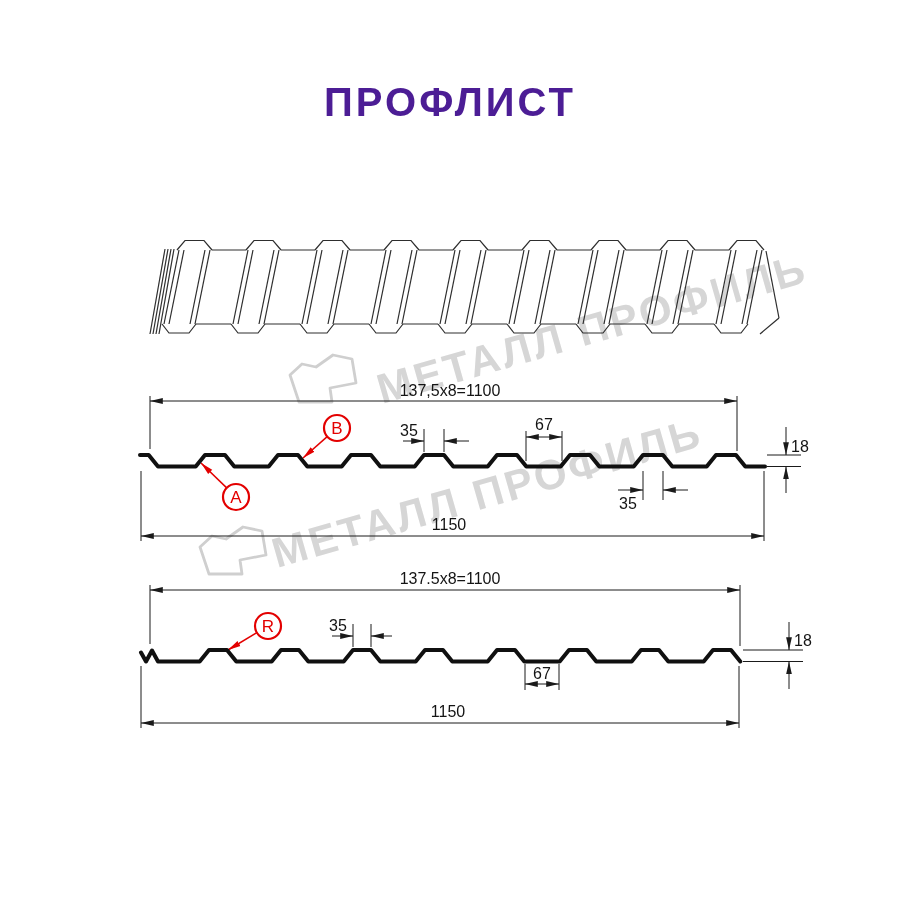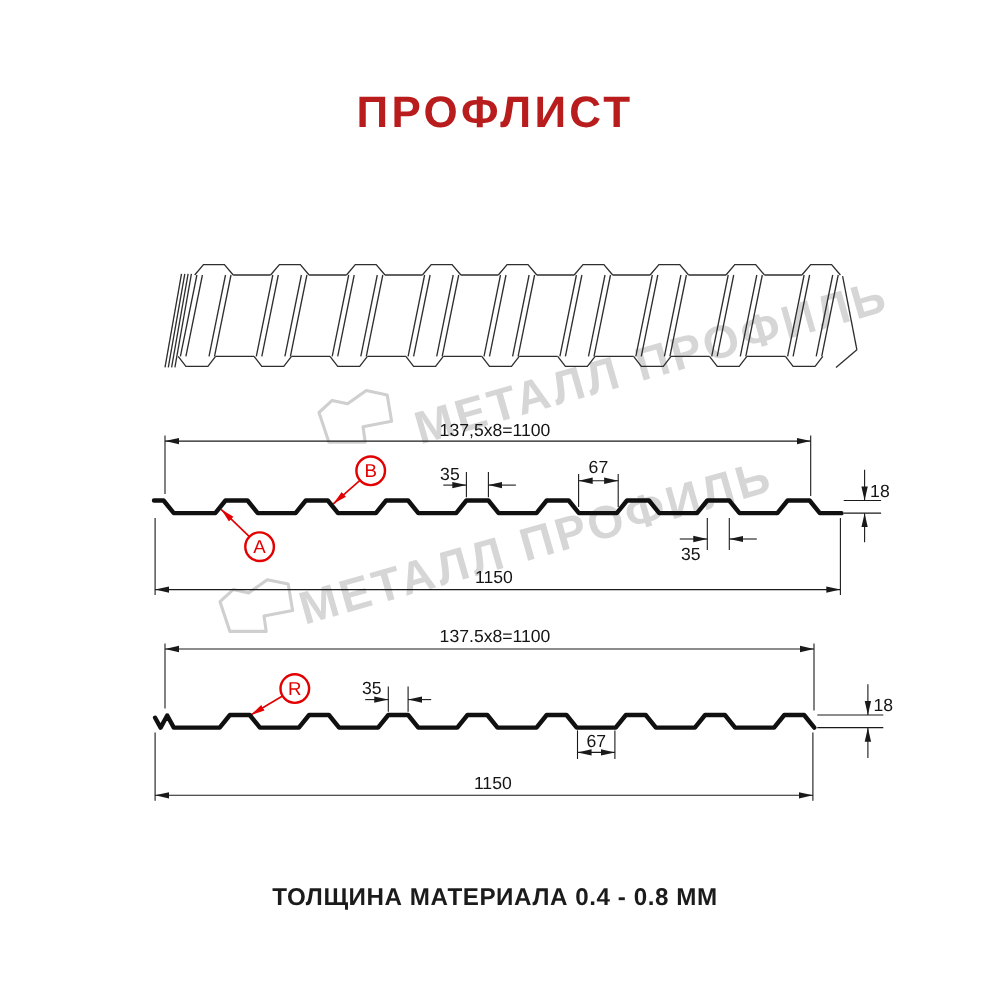--- a/index.html
+++ b/index.html
@@ -1,19 +1,19 @@
 <!DOCTYPE html>
 <html><head>
 <meta charset="utf-8">
 <style>
   html,body{margin:0;padding:0;background:#fff;}
   .stage{position:relative;width:900px;height:900px;background:#fff;overflow:hidden;
          font-family:"Liberation Sans",sans-serif;}
   .page-title{position:absolute;top:82px;left:0;width:900px;text-align:center;
-    font-size:40px;font-weight:bold;letter-spacing:3px;color:#b91c1c;line-height:1;}
+    font-size:40px;font-weight:bold;letter-spacing:3px;color:#4c1d95;line-height:1;}
   .page-subtitle{position:absolute;top:131px;left:0;width:900px;text-align:center;
     font-size:20px;font-weight:500;letter-spacing:1px;color:#111;line-height:1;}
   .footer-note{position:absolute;top:805px;left:0;width:900px;text-align:center;
     font-size:22px;font-weight:600;letter-spacing:.5px;color:#1b1b1b;line-height:1;}
   svg{position:absolute;top:0;left:0;}
   .t3{stroke:#2e2e2e;stroke-width:1.2;fill:none;}
   .prof{stroke:#101010;stroke-width:4;fill:none;stroke-linejoin:round;stroke-linecap:round;}
   .thin{stroke:#1a1a1a;stroke-width:1;}
   .redln{stroke:#e30000;stroke-width:1.5;}
   .rc{fill:#fff;stroke:#e30000;stroke-width:2.2;}
@@ -197,14 +197,13 @@
       <text class="dim mid" x="338" y="631">35</text>
       <text class="dim mid" x="542" y="679">67</text>
       <text class="dim" x="794" y="646">18</text>
       <text class="dim mid" x="448" y="717">1150</text>
       <circle class="rc" cx="268" cy="626" r="13"></circle>
       <text class="lbl" x="268" y="632">R</text>
     <path d="M141,652.5 L146,661.5 L152,650.5 L158,661.5 L199.7,661.5 L209,650 L227,650 L236.3,661.5 L271.7,661.5 L281,650 L299,650 L308.3,661.5 L343.7,661.5 L353,650 L371,650 L380.3,661.5 L415.7,661.5 L425,650 L443,650 L452.3,661.5 L487.7,661.5 L497,650 L515,650 L524.3,661.5 L559.7,661.5 L569,650 L587,650 L596.3,661.5 L631.7,661.5 L641,650 L659,650 L668.3,661.5 L703.7,661.5 L713,650 L731,650 L740.3,661.5" class="prof"></path>
       </g>
   </svg>
 
-  <div class="footer-note">ТОЛЩИНА МАТЕРИАЛА 0.4 - 0.8 ММ</div>
 </div>
 
 </body></html>

